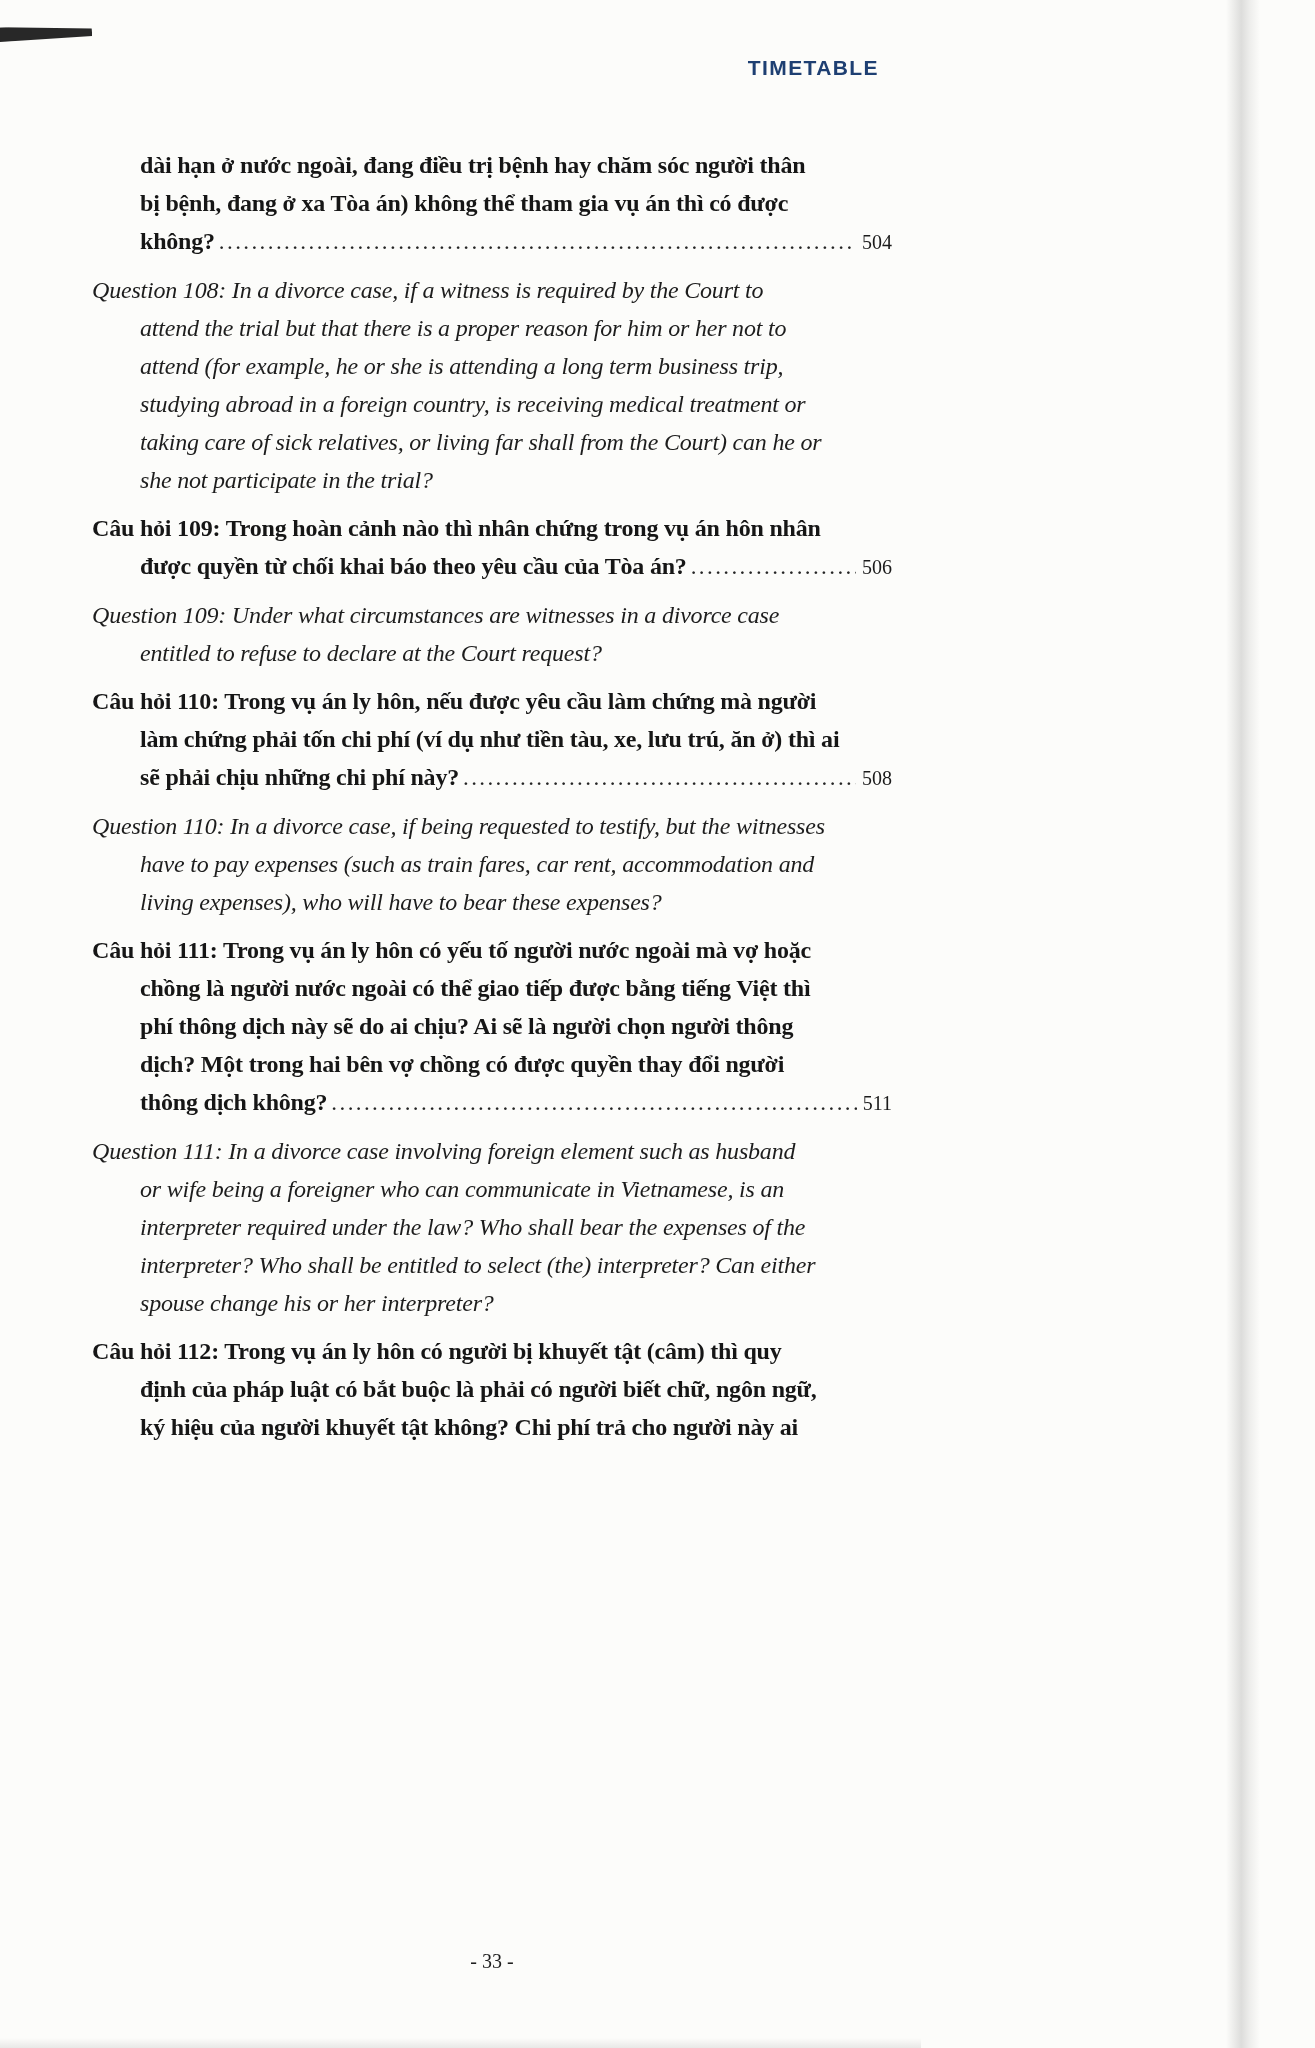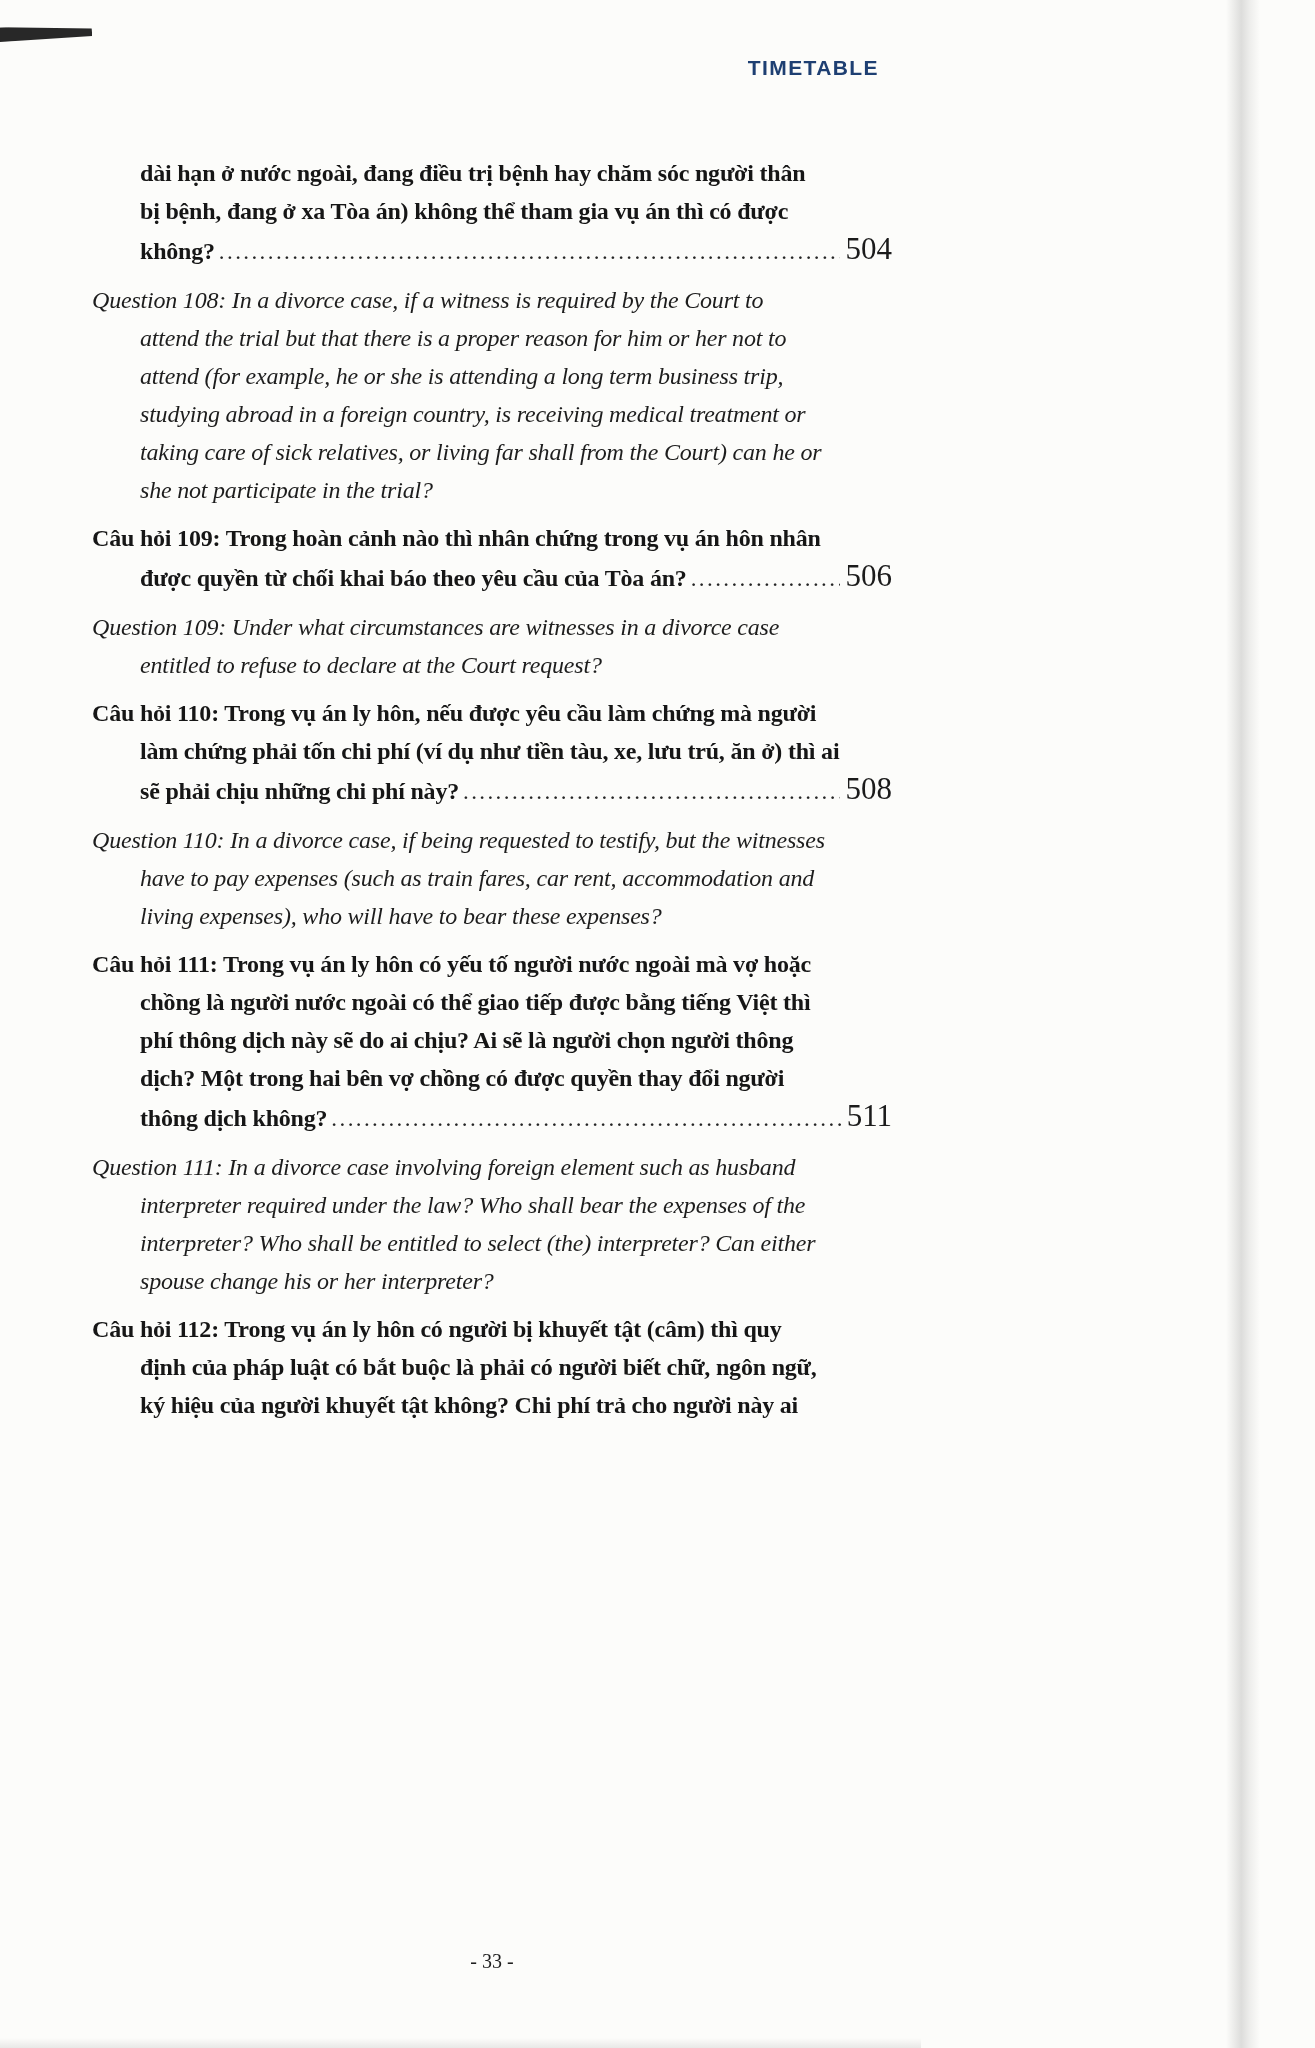--- a/index.html
+++ b/index.html
@@ -69,21 +69,21 @@
   }
 
   
   .toc {
     position: absolute;
     left: 92px;
     top: 146px;
     width: 800px;
     color: #1b1b1b;
   }
-  .entry { margin-bottom: 10px; margin-top: 8px; }
+  .entry { margin-bottom: 10px; }
   .entry.vi { font-weight: 700; color: #161616; }
   .entry.en { font-style: italic; font-weight: 400; color: #1d1d1d; }
 
   .line {
     font-size: 24px;
     line-height: 38px;
     letter-spacing: -0.2px;
     white-space: nowrap;
   }
   .line.cont { padding-left: 48px; }
@@ -104,21 +104,21 @@
     letter-spacing: 2.4px;
     color: #242424;
   }
   .dots::after {
     content: "............................................................................................................................................................";
   }
   .pg {
     flex: 0 0 auto;
     font-weight: 400;
     font-style: normal;
-    font-size: 31px;
+    font-size: 20px;
     letter-spacing: 0;
     color: #1b1b1b;
     text-align: center;
   }
 
   
   .page-footer {
     position: absolute;
     left: 92px;
     width: 800px;
@@ -192,20 +192,21 @@
         <div class="line cont"><span class="line-text">phí thông dịch này sẽ do ai chịu? Ai sẽ là người chọn người thông</span></div>
         <div class="line cont"><span class="line-text">dịch? Một trong hai bên vợ chồng có được quyền thay đổi người</span></div>
         <div class="line cont with-page">
           <span class="line-text">thông dịch không?</span>
           <span class="dots"></span>
           <span class="pg">511</span>
         </div>
       </div>
       <div class="entry en">
         <div class="line first"><span class="line-text">Question 111: In a divorce case involving foreign element such as husband</span></div>
+        <div class="line cont"><span class="line-text">or wife being a foreigner who can communicate in Vietnamese, is an</span></div>
         <div class="line cont"><span class="line-text">interpreter required under the law? Who shall bear the expenses of the</span></div>
         <div class="line cont"><span class="line-text">interpreter? Who shall be entitled to select (the) interpreter? Can either</span></div>
         <div class="line cont"><span class="line-text">spouse change his or her interpreter?</span></div>
       </div>
       <div class="entry vi">
         <div class="line first"><span class="line-text">Câu hỏi 112: Trong vụ án ly hôn có người bị khuyết tật (câm) thì quy</span></div>
         <div class="line cont"><span class="line-text">định của pháp luật có bắt buộc là phải có người biết chữ, ngôn ngữ,</span></div>
         <div class="line cont"><span class="line-text">ký hiệu của người khuyết tật không? Chi phí trả cho người này ai</span></div>
       </div>
     </div>

